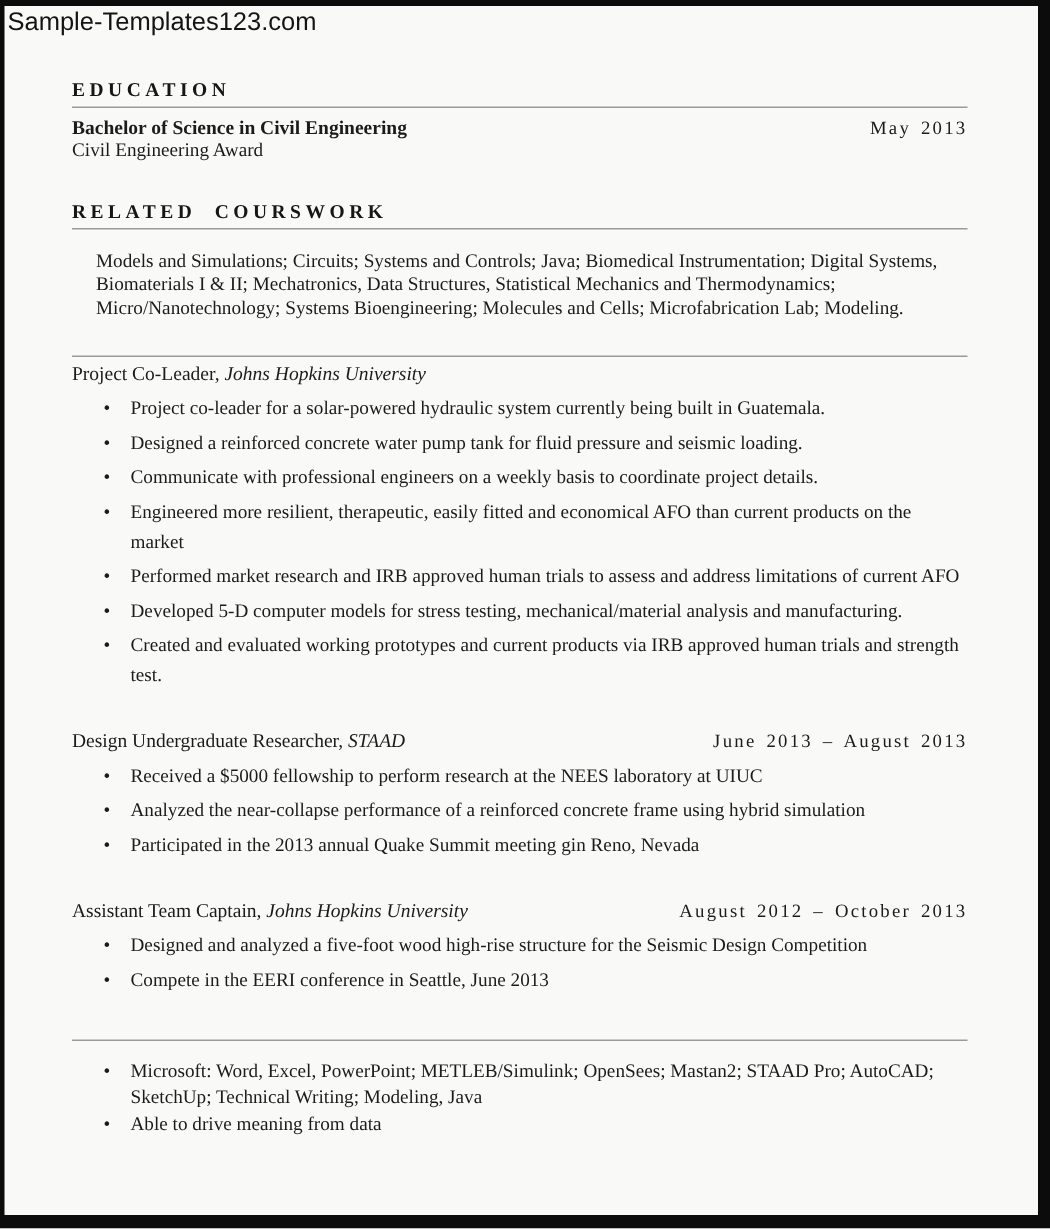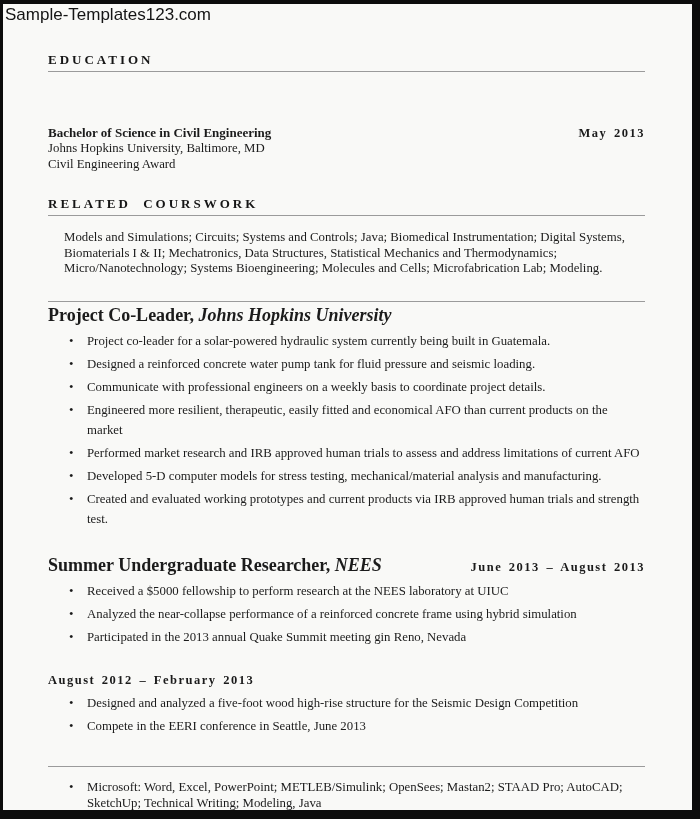--- a/index.html
+++ b/index.html
@@ -27,36 +27,36 @@
   .section { margin-top:24px; }
   .section:first-child { margin-top:0; }
   .sec-head {
     margin:0; font-size:13px; font-weight:bold;
     letter-spacing:3px; word-spacing:6px; color:#161616;
   }
   .sec-rule { border:none; border-top:1px solid #9b9b9b; margin:3px 0 0 0; }
 
   .row { display:flex; justify-content:space-between; align-items:baseline; }
   .date {
-    font-weight:bold; font-size:12.5px;
+    font-weight:normal; font-size:12.5px;
     letter-spacing:1.5px; word-spacing:2px; white-space:nowrap;
   }
 
   
   .title-row { margin-top:5px; }
-  .degree { font-weight:bold; font-size:13px;margin-top:48px; }
+  .degree { font-weight:bold; font-size:13px; }
   .edu-line { font-size:12.8px; line-height:15.5px; }
 
   
   .course-text { margin:14px 0 0 16px; font-size:12.8px; line-height:15.5px; }
 
   
   .job { margin-top:26px; }
   .job.first { margin-top:3px; }
-  .job-title { font-weight:bold; font-size:18px; }
+  .job-title { font-weight:normal; font-size:13px; }
   .org { font-style:italic; }
 
   .bullets { margin-top:5px; }
   .b { display:flex; font-size:12.8px; line-height:20px; margin-bottom:3px; }
   .b .dot { flex:none; width:18px; margin-left:21px; text-align:left; }
   .b .txt { flex:1; }
 
   
   .skills-bullets { margin-top:12px; }
   .skills-bullets .b { line-height:16.5px; margin-bottom:2px; }
@@ -69,21 +69,20 @@
 
   <div class="content">
 
     <section class="section">
       <h2 class="sec-head">EDUCATION</h2>
       <hr class="sec-rule">
       <div class="row title-row">
         <span class="degree">Bachelor of Science in Civil Engineering</span>
         <span class="date">May 2013</span>
       </div>
-      <div class="edu-line">Johns Hopkins University, Baltimore, MD</div>
       <div class="edu-line">Civil Engineering Award</div>
     </section>
 
     <section class="section">
       <h2 class="sec-head">RELATED COURSWORK</h2>
       <hr class="sec-rule">
       <p class="course-text">Models and Simulations; Circuits; Systems and Controls; Java; Biomedical Instrumentation; Digital Systems, Biomaterials I &amp; II; Mechatronics, Data Structures, Statistical Mechanics and Thermodynamics; Micro/Nanotechnology; Systems Bioengineering; Molecules and Cells; Microfabrication Lab; Modeling.</p>
     </section>
 
     <section class="section">
@@ -120,42 +119,43 @@
             </div>
           <div class="b">
               <span class="dot">•</span>
               <span class="txt">Created and evaluated working prototypes and current products via IRB approved human trials and strength test.</span>
             </div>
         </div>
       </div>
 
       <div class="job">
         <div class="row">
-          <span class="job-title"><span class="role">Summer Undergraduate Researcher,</span> <span class="org">NEES</span></span>
+          <span class="job-title"><span class="role">Design Undergraduate Researcher,</span> <span class="org">STAAD</span></span>
           <span class="date">June 2013 – August 2013</span>
         </div>
         <div class="bullets">
           <div class="b">
               <span class="dot">•</span>
               <span class="txt">Received a $5000 fellowship to perform research at the NEES laboratory at UIUC</span>
             </div>
           <div class="b">
               <span class="dot">•</span>
               <span class="txt">Analyzed the near-collapse performance of a reinforced concrete frame using hybrid simulation</span>
             </div>
           <div class="b">
               <span class="dot">•</span>
               <span class="txt">Participated in the 2013 annual Quake Summit meeting gin Reno, Nevada</span>
             </div>
         </div>
       </div>
 
       <div class="job">
         <div class="row">
-          <span class="date">August 2012 – February 2013</span>
+          <span class="job-title"><span class="role">Assistant Team Captain,</span> <span class="org">Johns Hopkins University</span></span>
+          <span class="date">August 2012 – October 2013</span>
         </div>
         <div class="bullets">
           <div class="b">
               <span class="dot">•</span>
               <span class="txt">Designed and analyzed a five-foot wood high-rise structure for the Seismic Design Competition</span>
             </div>
           <div class="b">
               <span class="dot">•</span>
               <span class="txt">Compete in the EERI conference in Seattle, June 2013</span>
             </div>

